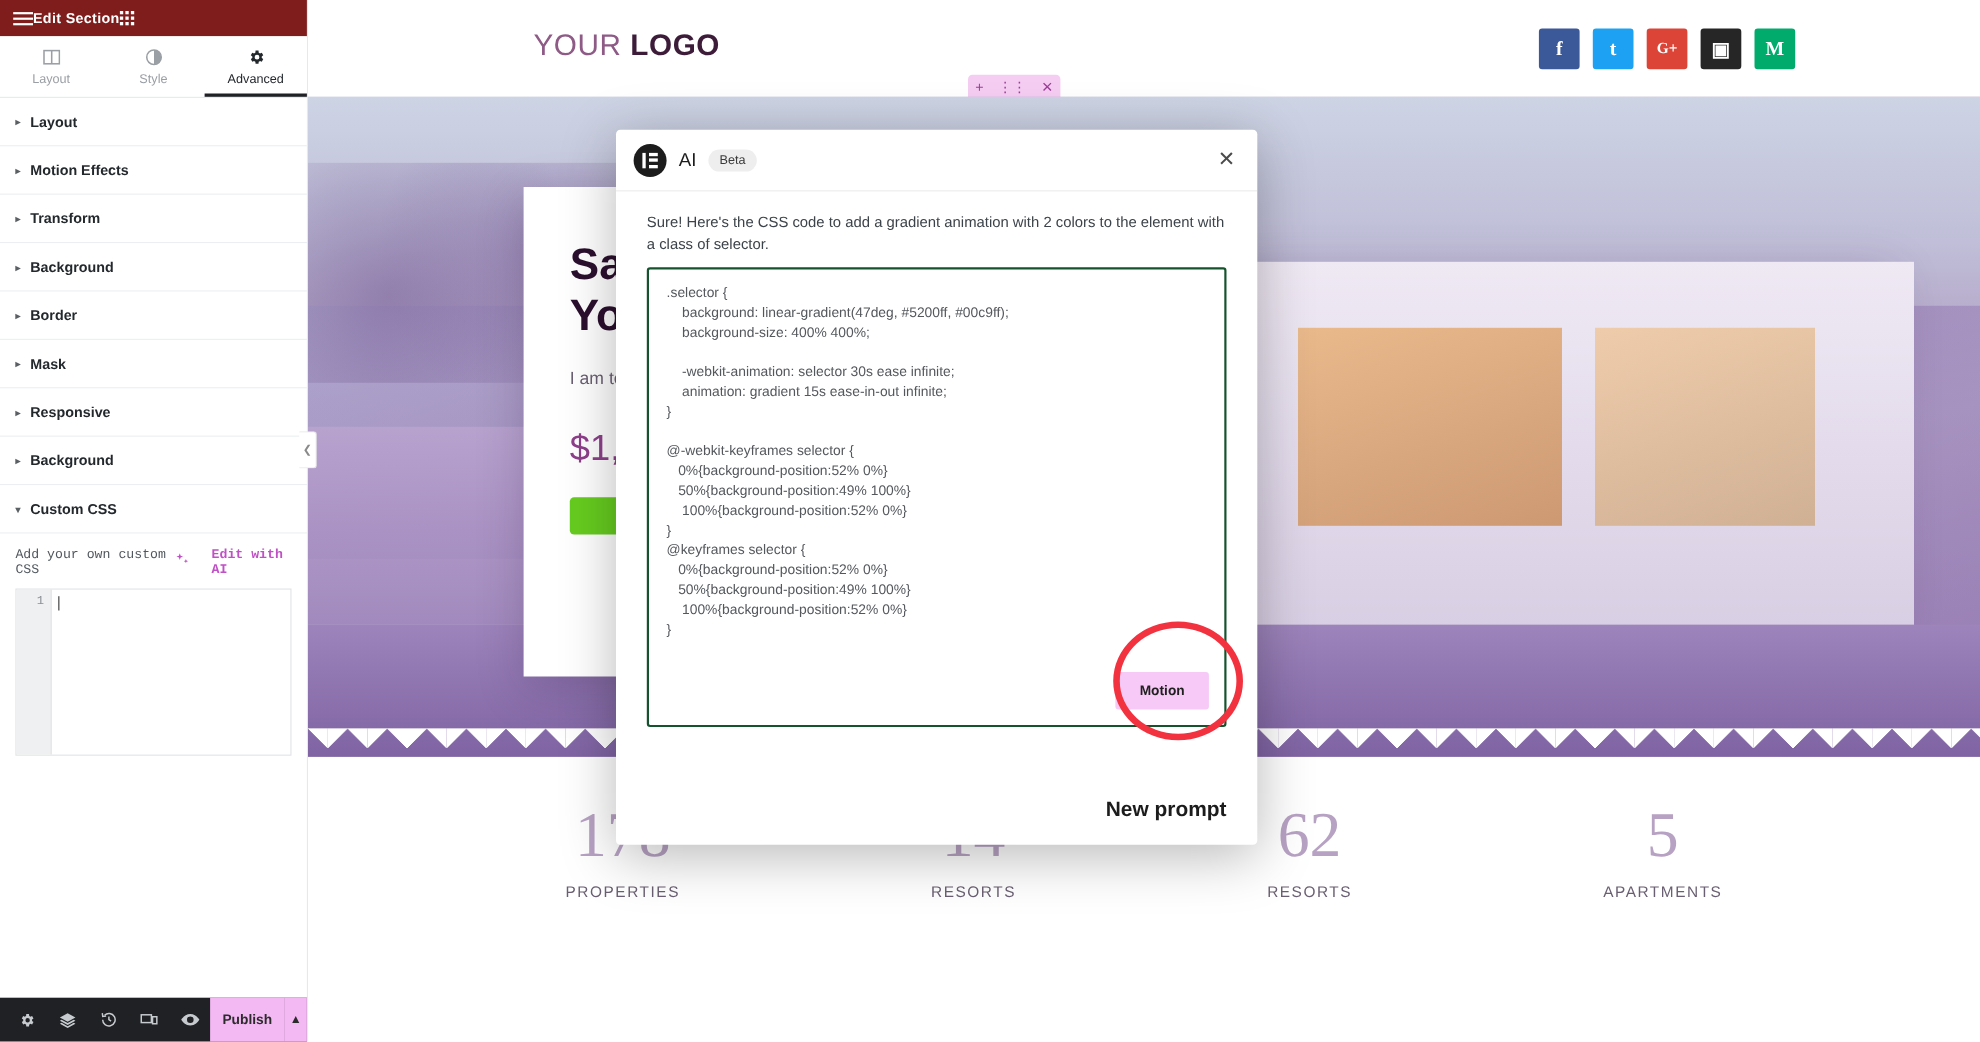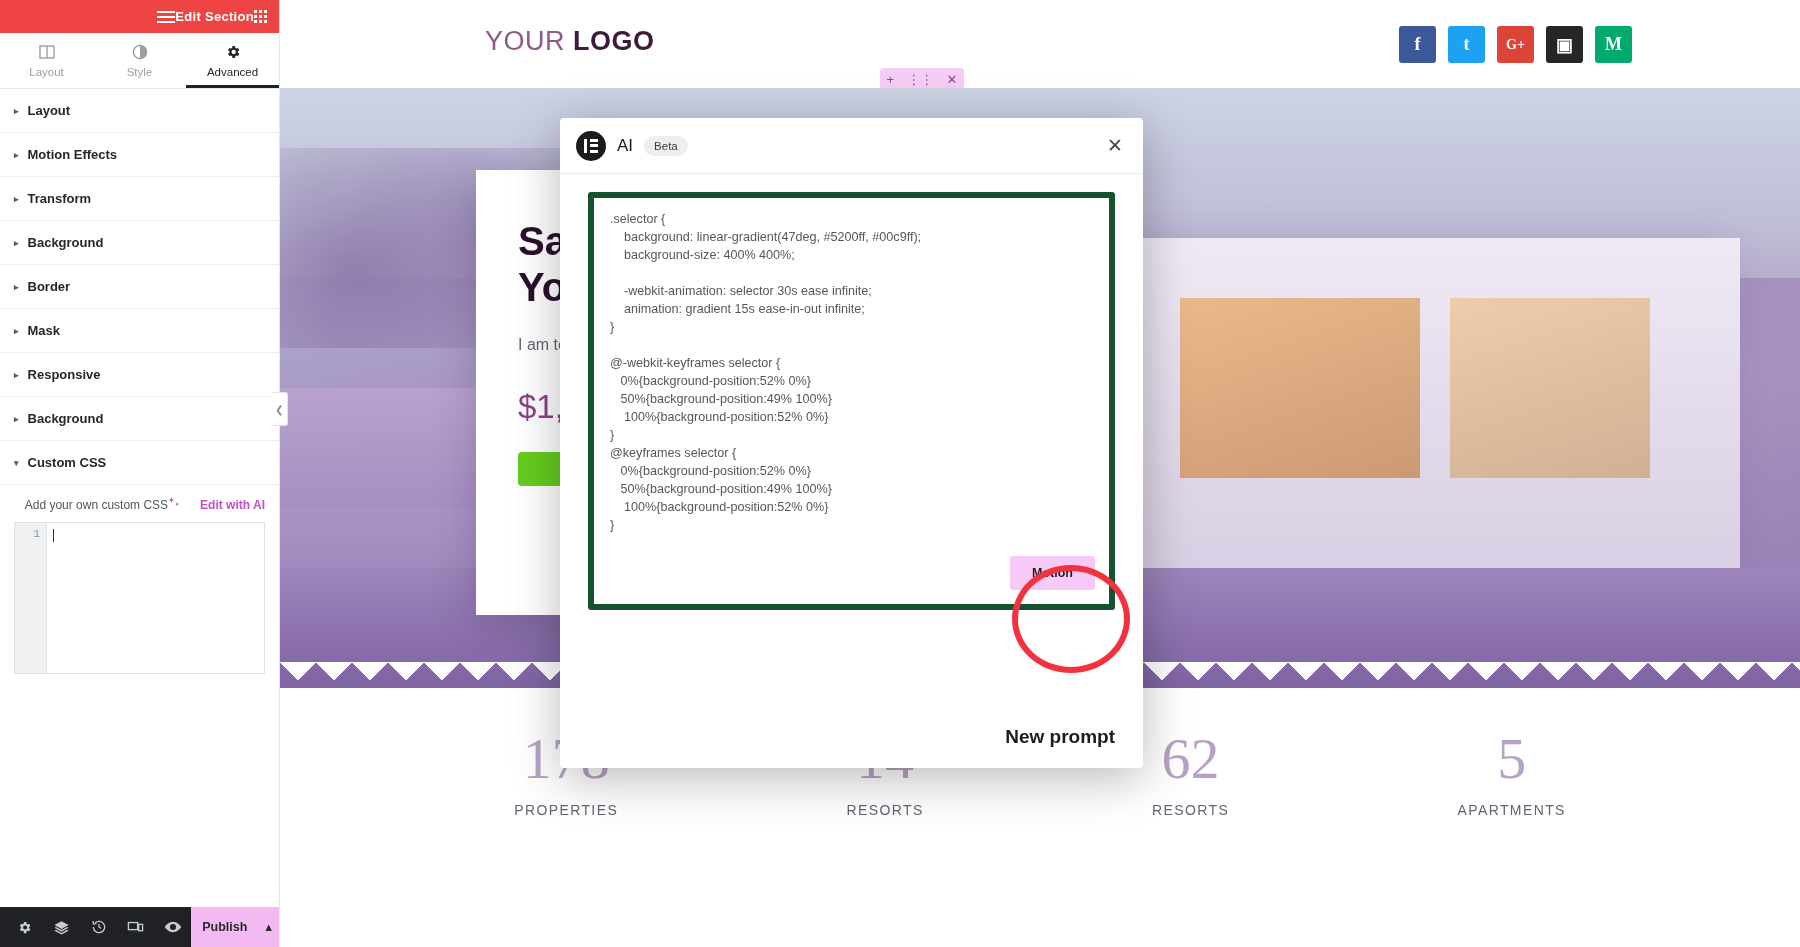--- a/index.html
+++ b/index.html
@@ -143,22 +143,22 @@
     font-size: 10px; color: #8a8a8a;
   }
 
   
   .panel {
     position: absolute; left: 0; top: 0; width: 280px; height: 947px;
     background: #fff; border-right: 1px solid #e6e9ec;
     display: flex; flex-direction: column;
   }
   .panel-head {
-    height: 33px; background: #ef4444; color: #fff;
-    display: flex; align-items: center; justify-content: flex-end;
+    height: 33px; background: #7f1d1d; color: #fff;
+    display: flex; align-items: center; justify-content: flex-start;
     padding: 0 12px;
   }
   .panel-head .title { font-size: 13px; font-weight: bold; letter-spacing:.3px; }
   .hamburger { width: 18px; display:flex; flex-direction:column; gap:3px; }
   .hamburger i { display:block; height:2px; background:#fff; }
   .grid-icon { display:grid; grid-template-columns:repeat(3,3px); gap:2px; }
   .grid-icon i { width:3px; height:3px; background:#fff; display:block; }
 
   .tabs {
     display: flex; height: 56px; border-bottom: 1px solid #e6e9ec; background:#fff;
@@ -180,20 +180,21 @@
     height: 44px; display: flex; align-items: center; gap: 9px;
     padding: 0 14px; border-bottom: 1px solid #eceff1;
     font-size: 13px; font-weight: bold; color: #23282d; cursor: pointer;
   }
   .caret { font-size: 9px; color: #5a5f64; }
 
   .css-body { padding: 12px 14px 0; }
   .css-row {
     display: flex; align-items: center; justify-content: flex-end;
     margin-bottom: 10px;
+    font-family: Liberation Mono, monospace;
   }
   .css-label { font-size: 12px; color: #50575e; }
   .ai-link {
     font-size: 12px; color: #c14fc6; font-weight: bold;
     display: flex; align-items: center; gap: 20px; cursor: pointer;
   }
   .editor {
     height: 152px; border: 1px solid #e0e3e6; display: flex; background: #fff;
   }
   .gutter {
@@ -257,21 +258,21 @@
     background: #eeeeee; color: #3b3b3b; font-size: 11.5px;
     padding: 4px 10px; border-radius: 11px;
   }
   .dlg-close {
     margin-left: auto; font-size: 19px; color: #4b4b4b; cursor: pointer;
     line-height: 1; padding: 4px;
   }
   .dlg-body { flex: 1; padding: 18px 28px 0; overflow: hidden; position: relative; }
   .intro { font-size: 13.5px; color: #3c434a; line-height: 1.5; margin-bottom: 10px; }
   .code-box {
-    border: 6px solid #14532d; border-radius: 3px;
+    border: 2px solid #14532d; border-radius: 3px;
     height: 418px; padding: 12px 16px; position: relative;
     overflow: hidden;
   }
   .code-box pre {
     margin: 0; font-family: "Liberation Sans", sans-serif;
     font-size: 12.6px; line-height: 1.43; color: #54585d;
     white-space: pre;
   }
   .insert-btn {
     position: absolute; right: 14px; bottom: 14px;
@@ -538,20 +539,21 @@
               <i></i>
             </span>
         </div>
       </div>
       <div class="dlg-title">AI</div>
       <div class="beta">Beta</div>
       <div class="dlg-close">✕</div>
     </div>
 
     <div class="dlg-body">
+      <div class="intro">Sure! Here's the CSS code to add a gradient animation with 2 colors to the element with a class of selector.</div>
       <div class="code-box">
         <pre>.selector {
     background: linear-gradient(47deg, #5200ff, #00c9ff);
     background-size: 400% 400%;
 
     -webkit-animation: selector 30s ease infinite;
     animation: gradient 15s ease-in-out infinite;
 }
 
 @-webkit-keyframes selector {

